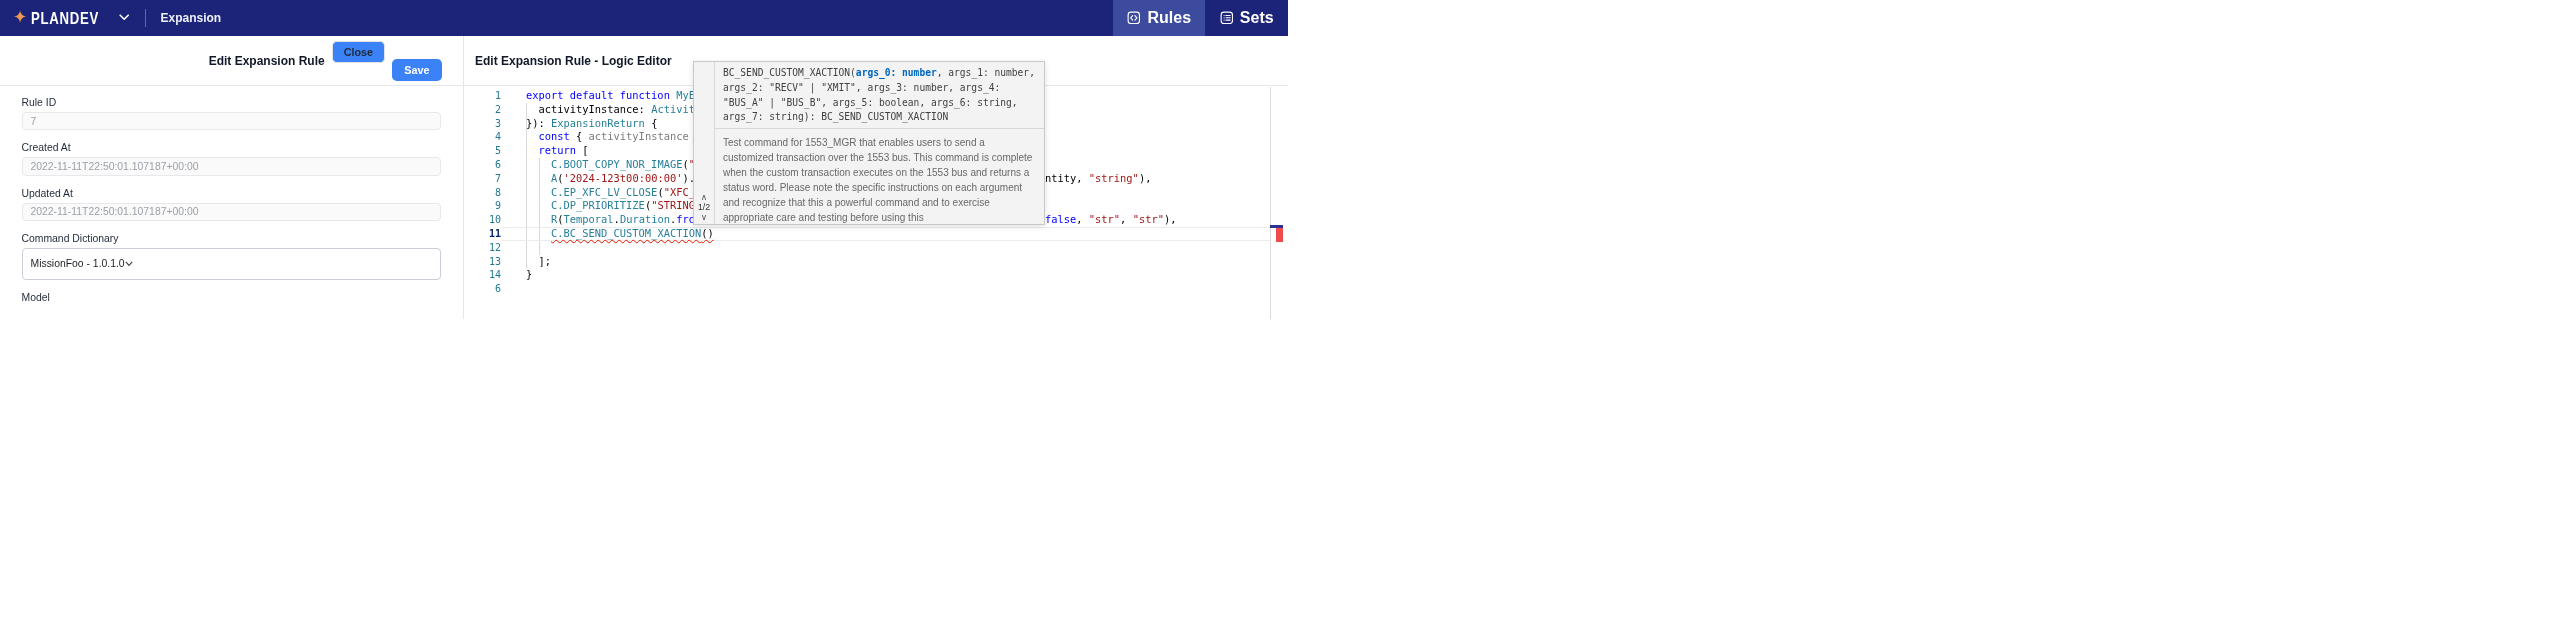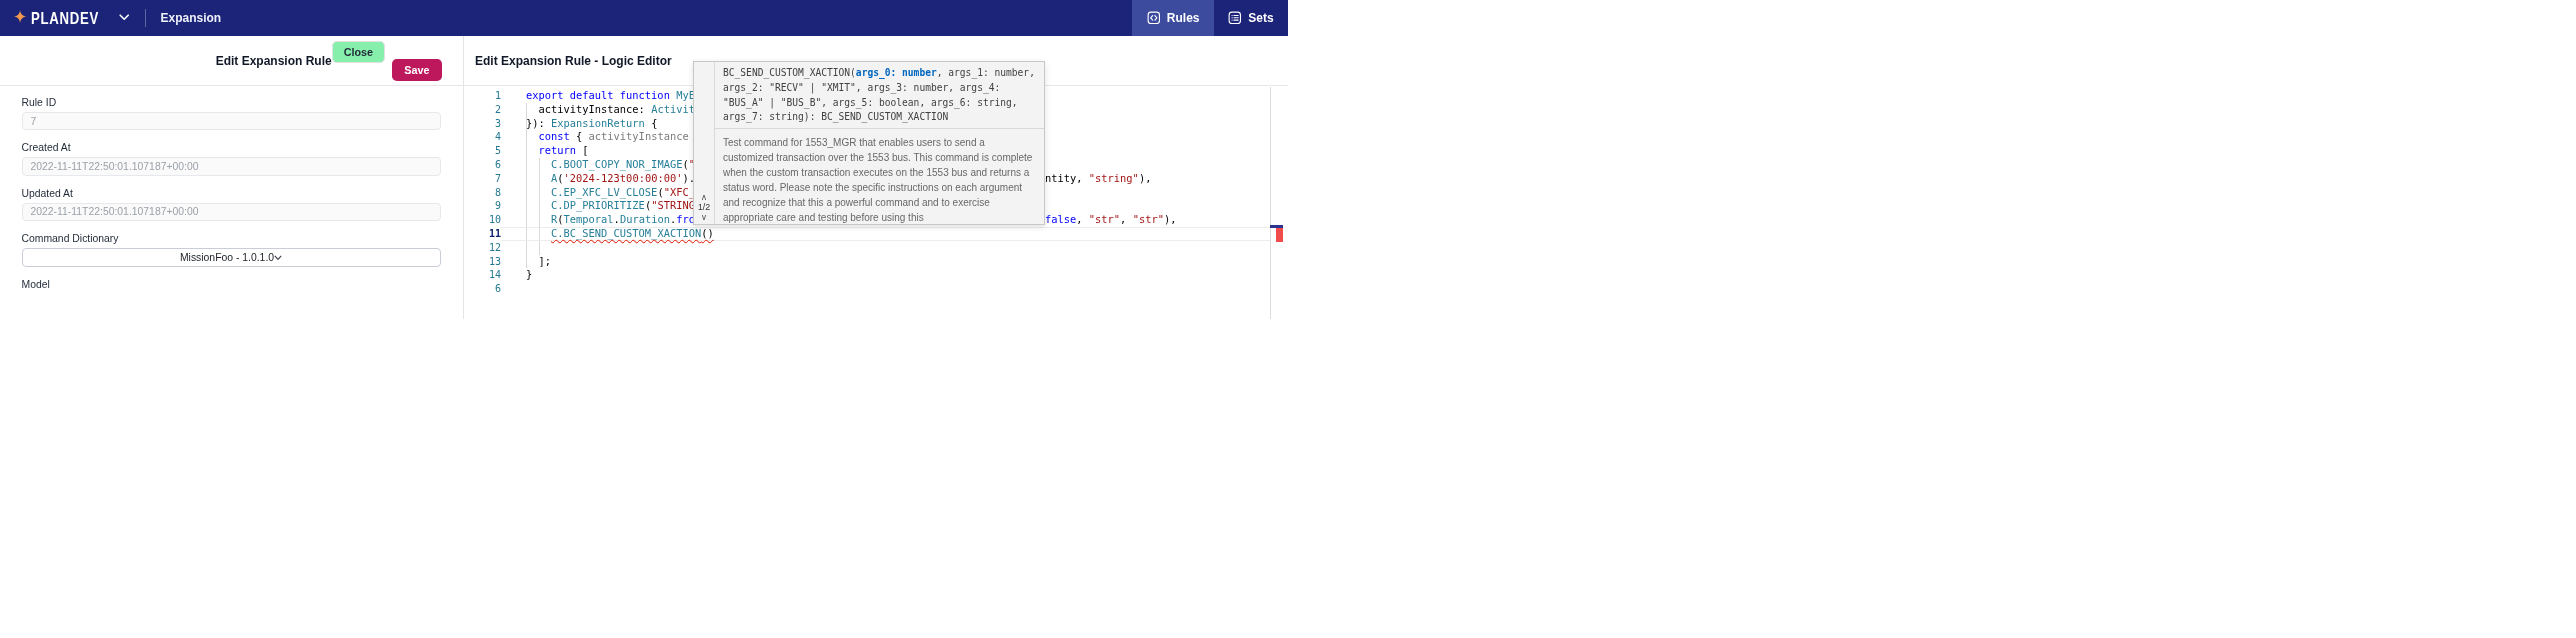--- a/index.html
+++ b/index.html
@@ -10,41 +10,41 @@
   }
   
   .navbar { position:relative; display:flex; align-items:center; height:36px; background:#1c2479; color:#fff; }
   .logo-wrap { display:flex; align-items:center; margin-left:12.8px; }
   .logo-star { color:#f0984f; font-size:17.5px; line-height:1; margin-right:3.2px; }
   .logo-text { font-size:15px; font-weight:bold; letter-spacing:0.8px; transform:scale(.88,1.08); transform-origin:left center; color:#fff; }
   .logo-chevron { margin-left:11px; display:flex; align-items:center; }
   .nav-divider { width:0.8px; height:17.5px; background:rgba(255,255,255,.3); margin:0 14.4px 0 16px; }
   .nav-title { font-size:12px; font-weight:600; color:#eef0f8; }
   .nav-spacer { flex:1; }
-  .nav-btn { height:36px; display:flex; align-items:center; justify-content:center; gap:6.4px; padding:0 14.4px; cursor:pointer; font-size:12px; font-weight:600; color:#fff; }
+  .nav-btn { height:36px; display:flex; align-items:center; justify-content:center; gap:6.4px; padding:0 14.4px; cursor:pointer; font-size:16px; font-weight:600; color:#fff; }
   .nav-btn.active { background:#3c4b9e; }
   
   .main { position:absolute; top:36px; left:0; right:0; bottom:0; display:flex; }
   .left-panel { width:464px; border-right:0.8px solid #e3e5e8; background:#fff; }
   .panel-header { height:50px; display:flex; align-items:center; justify-content:flex-end; padding:0 21.5px; border-bottom:0.8px solid #e5e7eb; }
   .panel-title { font-size:12px; font-weight:700; color:#111827; }
   .hdr-actions { display:flex; gap:7.2px; }
   .btn { height:22px; padding:0 11px; border-radius:4.8px; font-size:10.8px; font-weight:600; display:flex; align-items:center; cursor:pointer; border:0.8px solid transparent; }
-  .btn.ghost { background:#86efac; border-color:#e0e2e6; color:#1f2937; }
-  .btn.primary { background:#be185d; color:#fff;margin-top:18px; }
+  .btn.ghost { background:#3b82f6; border-color:#e0e2e6; color:#1f2937;margin-left:7px; }
+  .btn.primary { background:#3b82f6; color:#fff;margin-top:18px; }
   .form { padding:11px 21.5px 0 21.5px; }
   .field { margin-bottom:12px; }
   .field-label { font-size:10.4px; color:#1f2937; margin-bottom:4px; }
   .input-disabled {
     height:18.3px; width:419px; background:#fafafa; border:0.8px solid #e6e8eb; border-radius:4px;
     display:flex; align-items:center; padding:0 8px; font-size:10.4px; color:#9aa1a9;
   }
   .select {
-    height:19px; width:419px; background:#fff; border:0.8px solid #c9ced6; border-radius:4px;
-    display:flex; align-items:center; justify-content:center; padding:1px 8px; font-size:10.4px; color:#1b1f24; cursor:pointer;
+    height:32px; width:419px; background:#fff; border:0.8px solid #c9ced6; border-radius:4px;
+    display:flex; align-items:center; justify-content:flex-start; padding:1px 8px; font-size:10.4px; color:#1b1f24; cursor:pointer;
   }
   
   .right-panel { position:relative; flex:1; background:#fff; }
   .right-header { height:50px; display:flex; align-items:center; padding-left:11px; border-bottom:0.8px solid #e5e7eb; }
   .editor { position:absolute; top:51px; left:0; right:0; bottom:0; overflow:hidden;
     font-family:"DejaVu Sans Mono", monospace; font-size:10.4px; line-height:13.8px; padding-top:2px; }
   .code-row { position:relative; display:flex; height:13.8px; white-space:pre; }
   .ln { width:37px; text-align:right; color:#237893; font-size:10px; flex:none; user-select:none; }
   .ln.active { color:#0b216f; font-weight:bold; }
   .code-inner { position:relative; flex:1; padding-left:25px; }

